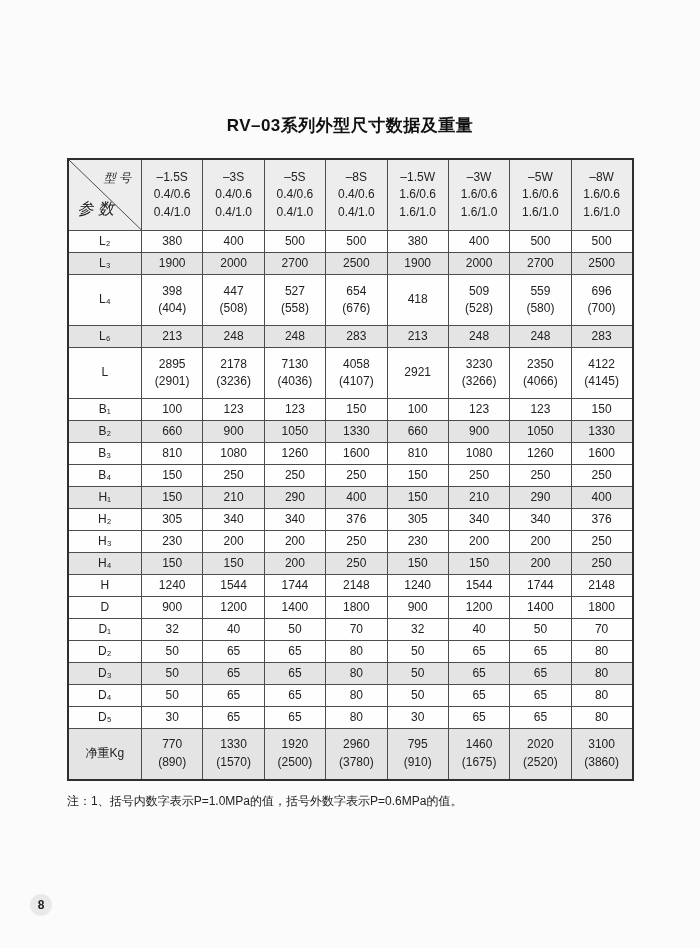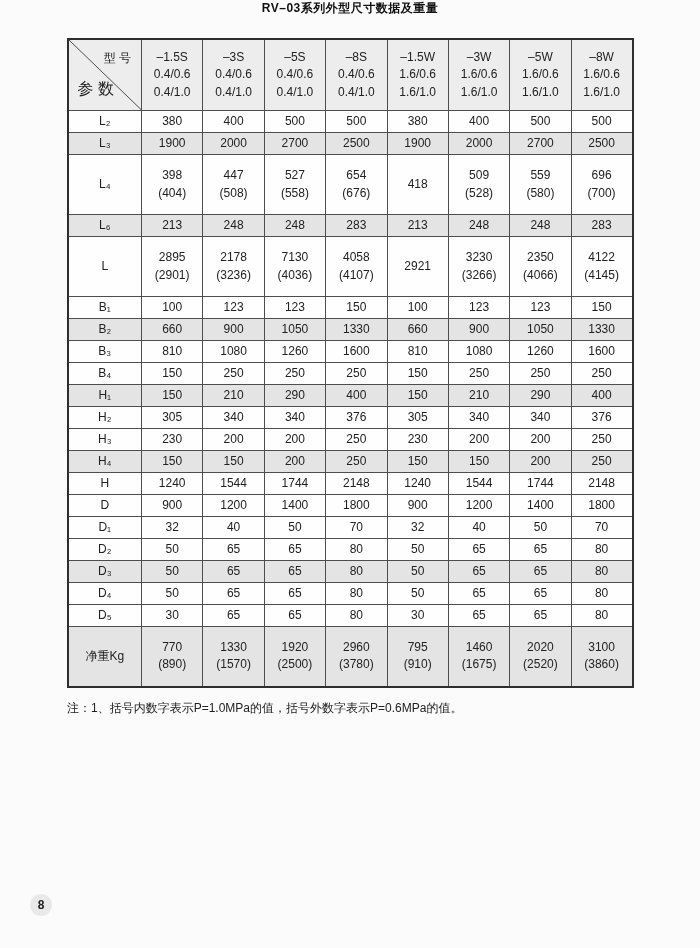--- a/index.html
+++ b/index.html
@@ -6,22 +6,23 @@
   body {
     width: 700px; height: 948px;
     background: #fbfbfb;
     font-family: "Liberation Sans", "DejaVu Sans", sans-serif;
     color: #1e1e1e;
     position: relative;
     overflow: hidden;
   }
   .title {
     margin: 0;
+    padding-top: 114px;
     text-align: center;
-    font-size: 12px;
+    font-size: 17px;
     font-weight: bold;
     letter-spacing: 0.5px;
     color: #111;
   }
   table.dims {
     border-collapse: collapse;
     table-layout: fixed;
     width: 567px;
     margin: 21px auto 0 auto;
     border: 2px solid #2e2e2e;
@@ -33,23 +34,23 @@
     vertical-align: middle;
     font-size: 12px;
     font-weight: normal;
     padding: 0;
     white-space: pre-line;
     line-height: 1.45;
     color: #222;
   }
   thead th { height: 70px; background: #ededed; }
   tbody tr { height: 22px; }
-  tbody tr.double { height: 60px; }
+  tbody tr.double { height: 51px; }
   tbody tr.shaded td, tbody tr.shaded th { background: #e4e4e4; }
-  th.corner { position: relative; }
+  th.corner { position: relative; font-style: italic; }
   th.corner svg { position: absolute; left: 0; top: 0; width: 100%; height: 100%; }
   .corner-top { position: absolute; top: 10px; right: 10px; font-size: 12px; }
   .corner-bottom { position: absolute; bottom: 10px; left: 9px; font-size: 16px; }
   .notes {
     display: flex;
     margin: 11px 0 0 67px;
     font-size: 12px;
     line-height: 19px;
     color: #222;
   }

